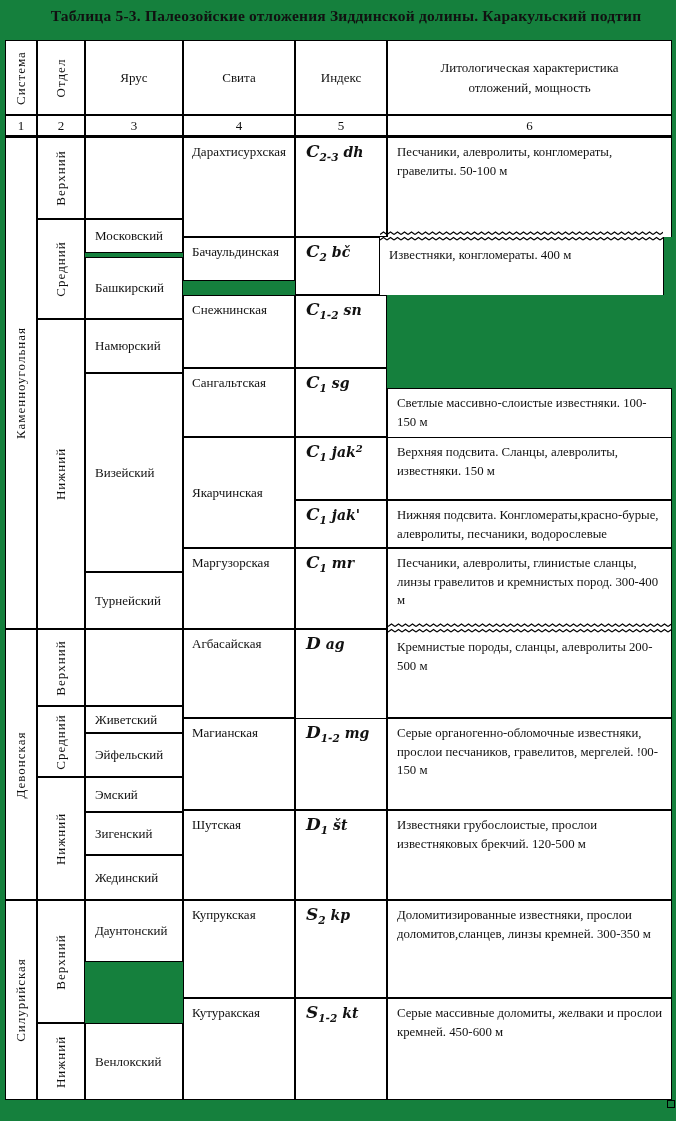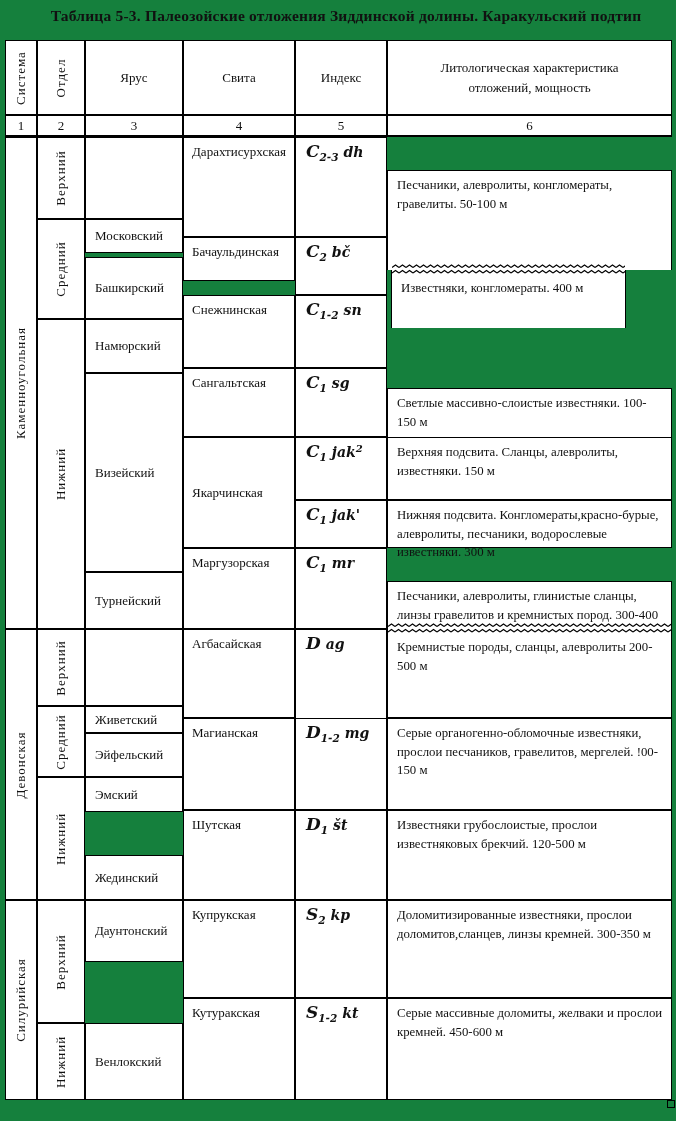--- a/index.html
+++ b/index.html
@@ -17,21 +17,21 @@
   .suite{padding:6px 4px 0 8px;}
   .suite.v-center{display:flex;align-items:center;padding-top:0;}
   .idx{padding:3px 2px 0 10px;font-weight:bold;font-style:italic;
        font-family:"DejaVu Serif","Liberation Serif",serif;}
   .idx .sys{font-size:17px;}
   .idx sub{font-size:10.5px;}
   .idx .sfx{font-size:14px;margin-left:5px;}
   .idx sup{font-size:10px;}
   .litho{padding:5px 8px 0 9px;line-height:1.46;font-size:12.8px;}
   .no-top{border-top:none;}
-  .no-bottom{border-bottom:none;margin-top:33px;}
+  .no-bottom{border-bottom:none;}
   .wavy{position:absolute;top:-6px;left:0;width:100%;height:11px;pointer-events:none;}
   .pad-wavy{padding-top:9px;}
   .artifact{position:absolute;left:667px;top:1100px;width:8px;height:8px;
             border:1px solid #000;box-sizing:border-box;}
 </style>
 </head>
 <body>
 
 <svg width="0" height="0" style="position:absolute">
   <defs>
@@ -103,20 +103,21 @@
     <div class="cell" style="left:80px;top:97px;width:98px;height:82px"></div>
     <div class="cell stage" style="left:80px;top:179px;width:98px;height:34px">Московский</div>
     <div class="cell stage" style="left:80px;top:217px;width:98px;height:62px">Башкирский</div>
     <div class="cell stage" style="left:80px;top:279px;width:98px;height:54px">Намюрский</div>
     <div class="cell stage" style="left:80px;top:333px;width:98px;height:199px">Визейский</div>
     <div class="cell stage" style="left:80px;top:532px;width:98px;height:57px">Турнейский</div>
     <div class="cell" style="left:80px;top:589px;width:98px;height:77px"></div>
     <div class="cell stage" style="left:80px;top:666px;width:98px;height:27px">Живетский</div>
     <div class="cell stage" style="left:80px;top:693px;width:98px;height:44px">Эйфельский</div>
     <div class="cell stage" style="left:80px;top:737px;width:98px;height:35px">Эмский</div>
+    <div class="cell stage" style="left:80px;top:772px;width:98px;height:43px">Зигенский</div>
     <div class="cell stage" style="left:80px;top:815px;width:98px;height:45px">Жединский</div>
     <div class="cell stage" style="left:80px;top:860px;width:98px;height:62px">Даунтонский</div>
     <div class="cell stage" style="left:80px;top:983px;width:98px;height:77px">Венлокский</div>
 
     <div class="cell suite" style="left:178px;top:97px;width:112px;height:100px">Дарахтисурхская</div>
     <div class="cell suite" style="left:178px;top:197px;width:112px;height:44px">Бачаульдинская</div>
     <div class="cell suite" style="left:178px;top:255px;width:112px;height:73px">Снежнинская</div>
     <div class="cell suite" style="left:178px;top:328px;width:112px;height:69px">Сангальтская</div>
     <div class="cell suite v-center" style="left:178px;top:397px;width:112px;height:111px">Якарчинская</div>
     <div class="cell suite" style="left:178px;top:508px;width:112px;height:81px">Маргузорская</div>
@@ -133,21 +134,21 @@
     <div class="cell idx" style="left:290px;top:397px;width:92px;height:63px"><span class="sys">C</span><sub>1</sub><span class="sfx">jak</span><sup>2</sup></div>
     <div class="cell idx" style="left:290px;top:460px;width:92px;height:48px"><span class="sys">C</span><sub>1</sub><span class="sfx">jak'</span><sup></sup></div>
     <div class="cell idx" style="left:290px;top:508px;width:92px;height:81px"><span class="sys">C</span><sub>1</sub><span class="sfx">mr</span><sup></sup></div>
     <div class="cell idx" style="left:290px;top:589px;width:92px;height:114px"><span class="sys">D</span><sub></sub><span class="sfx">ag</span><sup></sup></div>
     <div class="cell idx" style="left:290px;top:678px;width:92px;height:92px"><span class="sys">D</span><sub>1-2</sub><span class="sfx">mg</span><sup></sup></div>
     <div class="cell idx" style="left:290px;top:770px;width:92px;height:90px"><span class="sys">D</span><sub>1</sub><span class="sfx">št</span><sup></sup></div>
     <div class="cell idx" style="left:290px;top:860px;width:92px;height:98px"><span class="sys">S</span><sub>2</sub><span class="sfx">kp</span><sup></sup></div>
     <div class="cell idx" style="left:290px;top:958px;width:92px;height:102px"><span class="sys">S</span><sub>1-2</sub><span class="sfx">kt</span><sup></sup></div>
 
     <div class="cell litho no-bottom" style="left:382px;top:97px;width:285px;height:100px">Песчаники, алевролиты, конгломераты, гравелиты. 50-100 м</div>
-    <div class="cell litho no-top no-bottom pad-wavy" style="left:386px;top:197px;width:235px;height:58px"><svg class="wavy">
+    <div class="cell litho no-top no-bottom pad-wavy" style="left:374px;top:197px;width:285px;height:58px"><svg class="wavy">
           <rect width="100%" height="100%" fill="url(#zz)"></rect>
         </svg><span>Известняки, конгломераты. 400 м</span></div>
     <div class="cell litho" style="left:382px;top:348px;width:285px;height:69px">Светлые массивно-слоистые известняки. 100-150 м</div>
     <div class="cell litho" style="left:382px;top:397px;width:285px;height:63px">Верхняя подсвита. Сланцы, алевролиты, известняки. 150 м</div>
     <div class="cell litho" style="left:382px;top:460px;width:285px;height:48px">Нижняя подсвита. Конгломераты,красно-бурые, алевролиты, песчаники, водорослевые известняки. 300 м</div>
     <div class="cell litho no-bottom" style="left:382px;top:508px;width:285px;height:81px">Песчаники, алевролиты, глинистые сланцы, линзы гравелитов и кремнистых пород. 300-400 м</div>
     <div class="cell litho no-top pad-wavy" style="left:382px;top:589px;width:285px;height:89px"><svg class="wavy">
           <rect width="100%" height="100%" fill="url(#zz)"></rect>
         </svg><span>Кремнистые породы, сланцы, алевролиты 200-500 м</span></div>
     <div class="cell litho" style="left:382px;top:678px;width:285px;height:92px">Серые органогенно-обломочные известняки, прослои песчаников, гравелитов, мергелей. !00-150 м</div>

